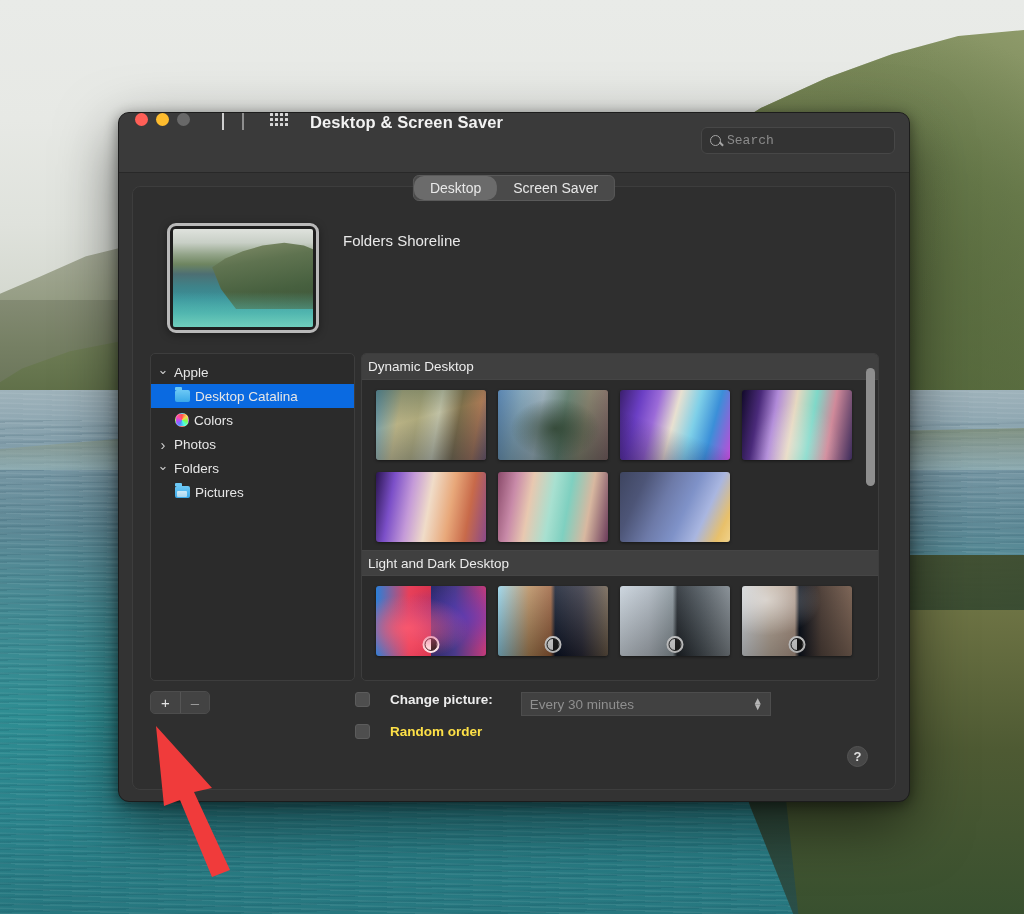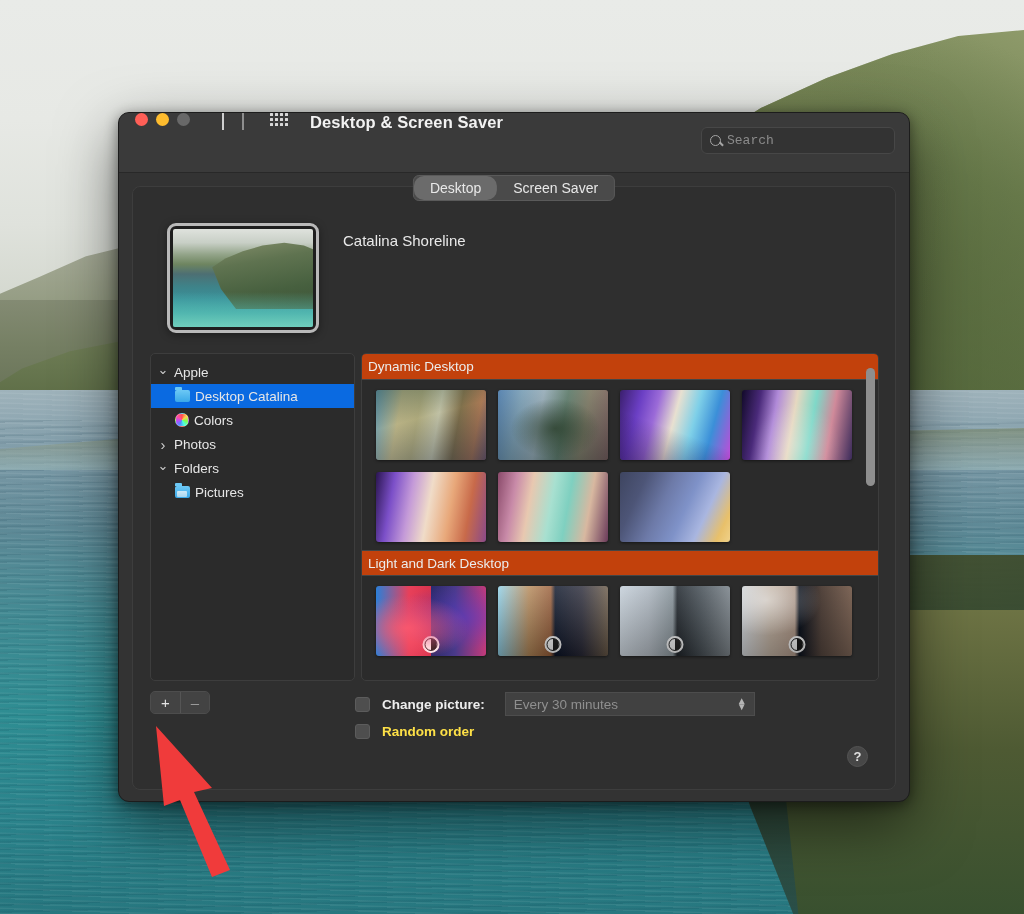--- a/index.html
+++ b/index.html
@@ -187,21 +187,21 @@
   }
   .slabel { white-space:nowrap; }
 
   
   #gridarea {
     flex:1; background:#2b2b2b; border:1px solid #3d3d3d; border-radius:5px;
     position:relative; overflow:hidden;
   }
   .section-header {
     height:26px; display:flex; align-items:center; padding-left:6px;
-    font-size:13.5px; color:#ececec; background:#c2410c;
+    font-size:13.5px; color:#ececec; background:#404040;
     border-bottom:1px solid #454545; border-top:1px solid #454545;
   }
   .section-header:first-child { border-top:none; }
   .thumbgrid { display:flex; flex-wrap:wrap; gap:12px; padding:10px 12px 8px 14px; }
   .tile {
     width:110px; height:70px; border-radius:3px; overflow:hidden; position:relative;
     cursor:default; flex:none; box-shadow:0 1px 3px rgba(0,0,0,.5);
   }
   .badge {
     position:absolute; left:50%; bottom:3px; transform:translateX(-50%);
@@ -263,21 +263,21 @@
     height:23px; background:#434343; width:60px; flex:none; align-self:flex-start;
   }
   .arbtn {
     width:30px; display:flex; align-items:center; justify-content:center;
     color:#e4e4e4; font-size:15px; background:#434343; border:none;
     font-family:"Liberation Sans", sans-serif; cursor:default;
   }
   .arbtn.minus { border-left:1px solid #555; color:#9a9a9a; }
 
   #changegroup { margin-left:145px; display:flex; flex-direction:column; gap:8px; padding-top:1px; }
-  .cbrow { display:flex; align-items:center; gap:12px; }
+  .cbrow { display:flex; gap:20px; }
   .checkbox {
     width:15px; height:15px; border-radius:3px; background:#4e4e4e;
     border:1px solid #5c5c5c; flex:none;
   }
   .cblabel { color:#ededed; font-size:13.5px; font-weight:bold; }
   .cblabel.dim { color:#fde047; }
   #interval-select {
     margin-left:8px; width:250px; height:24px; background:#414141;
     border:1px solid #4d4d4d; border-radius:0;
     display:flex; align-items:center; padding:0 8px;
@@ -357,21 +357,21 @@
         <button class="tab">Screen Saver</button>
       </div>
 
       <div id="previewrow">
         <div id="thumbframe">
           <div id="thumbimg">
             <div class="t-hill"></div>
             <div class="t-water-hi"></div>
           </div>
         </div>
-        <div id="wallpaper-name">Catalina Shoreline</div>
+        <div id="wallpaper-name">Folders Shoreline</div>
       </div>
 
       <div id="lower">
 
         <div id="sidebar">
           <div class="srow">
             <span class="disc open"></span>
             <span class="slabel">Apple</span>
           </div>
           <div class="srow indent selected">

